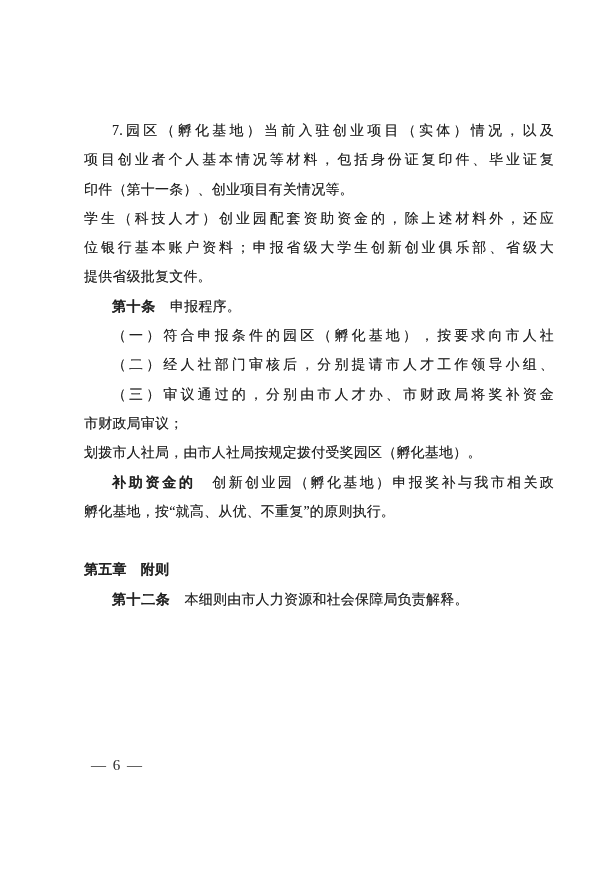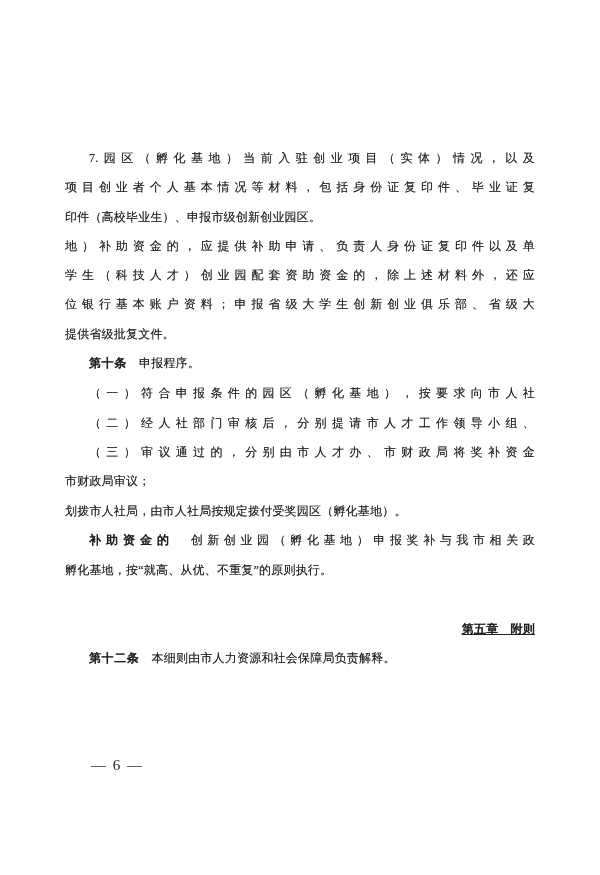--- a/index.html
+++ b/index.html
@@ -12,70 +12,66 @@
     width: 600px;
     height: 875px;
     margin: 0 auto;
     background: #ffffff;
     overflow: hidden;
     color: #212121;
     font-family: "Liberation Serif", "DejaVu Serif", serif;
   }
   .doc-body {
     position: absolute;
-    left: 65px;
+    left: 84px;
     top: 116px;
     width: 470px;
-    font-size: 12px;
+    font-size: 14px;
     line-height: 29.3px;
     letter-spacing: 0.2px;
     text-shadow: 0 0 0.4px rgba(40,40,40,0.55);
-    margin-top: 28px;
   }
   .line {
     min-height: 29.3px;
     text-align: left;
     white-space: nowrap;
   }
   .line.fill {
     white-space: normal;
     text-align: justify;
     text-align-last: justify;
   }
   .line.center {
-    text-align: right;
+    text-align: left;
     white-space: normal;
-    text-decoration: underline;
   }
   .line.indent { text-indent: 2em; }
   .line.bold { font-weight: bold; }
   .line.spacer { height: 29.3px; }
   .line b.article-no {
     font-weight: bold;
     letter-spacing: 0.6px;
-    font-family: Liberation Mono, monospace;
   }
   .page-number {
     position: absolute;
     left: 91px;
     top: 757px;
     font-size: 15px;
     letter-spacing: 1.5px;
     color: #2a2a2a;
   }
 </style>
 </head>
 <body>
 
 <div class="page">
   <div class="doc-body">
       <div class="line fill indent">7.园区（孵化基地）当前入驻创业项目（实体）情况，以及</div>
       <div class="line fill">项目创业者个人基本情况等材料，包括身份证复印件、毕业证复</div>
-      <div class="line">印件（高校毕业生）、申报市级创新创业园区。</div>
-      <div class="line fill">地）补助资金的，应提供补助申请、负责人身份证复印件以及单</div>
+      <div class="line">印件（第十一条）、创业项目有关情况等。</div>
       <div class="line fill">学生（科技人才）创业园配套资助资金的，除上述材料外，还应</div>
       <div class="line fill">位银行基本账户资料；申报省级大学生创新创业俱乐部、省级大</div>
       <div class="line">提供省级批复文件。</div>
       <div class="line indent"><b class="article-no">第十条</b>　申报程序。</div>
       <div class="line fill indent">（一）符合申报条件的园区（孵化基地），按要求向市人社</div>
       <div class="line fill indent">（二）经人社部门审核后，分别提请市人才工作领导小组、</div>
       <div class="line fill indent">（三）审议通过的，分别由市人才办、市财政局将奖补资金</div>
       <div class="line">市财政局审议；</div>
       <div class="line">划拨市人社局，由市人社局按规定拨付受奖园区（孵化基地）。</div>
       <div class="line fill indent"><b class="article-no">补助资金的</b>　创新创业园（孵化基地）申报奖补与我市相关政</div>

